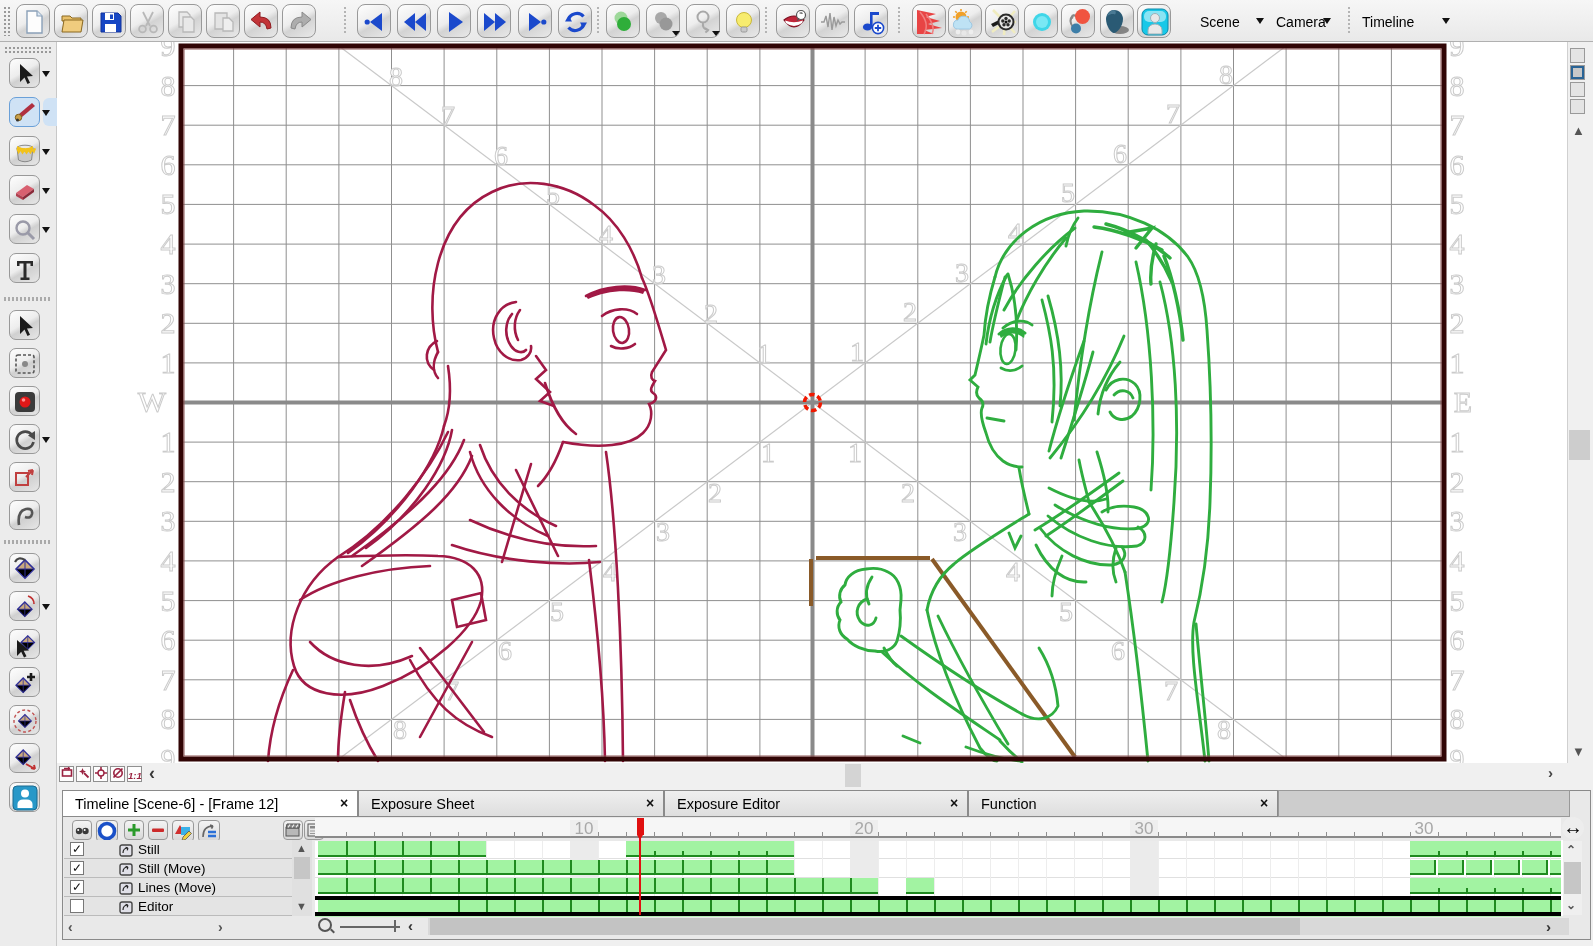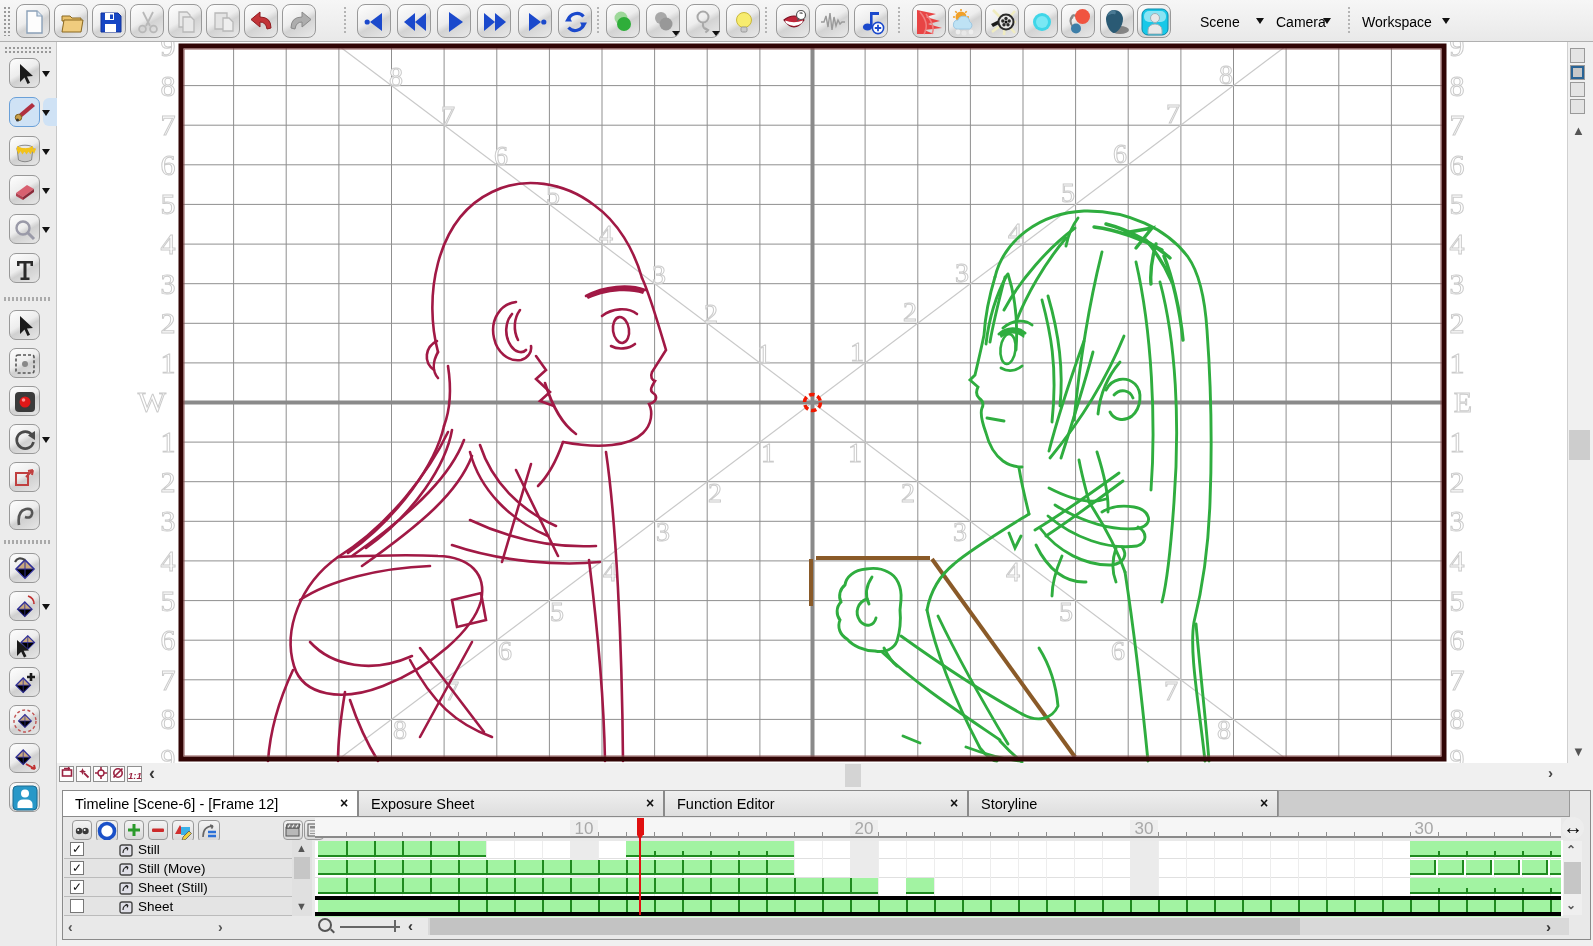--- a/index.html
+++ b/index.html
@@ -237,21 +237,21 @@
       <rect x="3" y="3" width="22" height="11" rx="5" fill="#8ae4f4"></rect>
       <circle cx="14" cy="10" r="4.5" fill="#e8e8e8" stroke="#9ab0b8"></circle>
       <path d="M7 26 v-4 a7 6 0 0 1 7-6 a7 6 0 0 1 7 6 v4z" fill="#e8e8e8" stroke="#9ab0b8"></path>
     </svg>
   </div>
 <div class="abs" style="left:1200px;top:14px;font-size:14px;color:#000;">Scene</div>
 <div class="dd" style="left:1256px;top:18px;"></div>
 <div class="abs" style="left:1276px;top:14px;font-size:14px;color:#000;">Camera</div>
 <div class="dd" style="left:1323px;top:18px;"></div>
 <div class="sep" style="left:1348px;"></div>
-<div class="abs" style="left:1362px;top:14px;font-size:14px;color:#000;">Workspace</div>
+<div class="abs" style="left:1362px;top:14px;font-size:14px;color:#000;">Timeline</div>
 <div class="dd" style="left:1442px;top:18px;"></div>
 <div class="abs" style="left:0;top:42px;width:57px;height:904px;background:#ececec;border-right:1px solid #c8c8c8;"></div>
 <div class="abs" style="left:4px;top:46px;width:48px;height:8px;background-image:radial-gradient(circle 1.1px, #999 1.1px, transparent 1.2px);background-size:4px 4px;"></div>
 <div class="ltool" style="top:58px;">
     <svg width="26" height="26" viewBox="0 0 26 26">
       <path d="M8 3 L8 21 L12.5 16.5 L15.5 23 L18 21.8 L15 15.5 L21 15z" fill="#1a1a1a"></path>
     </svg>
   </div>
 <div class="dd" style="left:42px;top:71px;"></div>
 <div class="ltool" style="top:97px;background:#cfe2f5;border-color:#6aa0d8;box-shadow:33px 0 0 -1px #cfe2f5;">
@@ -661,23 +661,23 @@
     </svg></div>
 <div class="abs" style="left:127px;top:766px;width:15px;height:16px;background:#fdfdfd;border:1.5px solid #909090;color:#9a2240;text-align:center;line-height:13px;"><b style="color:#9a2240;font-size:9.5px;font-style:italic;">1:1</b></div>
 <div class="abs" style="left:149px;top:763px;color:#3a3a3a;font-size:18px;font-weight:bold;">‹</div>
 <div class="abs" style="left:845px;top:764px;width:16px;height:23px;background:#d4d4d4;"></div>
 <div class="abs" style="left:1548px;top:764px;color:#444;font-size:15px;font-weight:bold;">›</div>
 <div class="abs" style="left:62px;top:790px;width:1529px;height:150px;background:#e9e9e9;border:1px solid #8a8a8a;"></div>
 <div class="abs" style="left:62px;top:790px;width:296px;height:27px;background:#ffffff;border:1px solid #8a8a8a;font-size:14.5px;color:#000;padding:5px 0 0 12px;">Timeline [Scene-6] - [Frame 12]</div>
 <div class="abs" style="left:340px;top:795px;font-size:14px;color:#111;font-weight:bold;">×</div>
 <div class="abs" style="left:358px;top:790px;width:306px;height:27px;background:linear-gradient(#efefef,#dedede);border:1px solid #8a8a8a;font-size:14.5px;color:#000;padding:5px 0 0 12px;">Exposure Sheet</div>
 <div class="abs" style="left:646px;top:795px;font-size:14px;color:#111;font-weight:bold;">×</div>
-<div class="abs" style="left:664px;top:790px;width:304px;height:27px;background:linear-gradient(#efefef,#dedede);border:1px solid #8a8a8a;font-size:14.5px;color:#000;padding:5px 0 0 12px;">Function Editor</div>
+<div class="abs" style="left:664px;top:790px;width:304px;height:27px;background:linear-gradient(#efefef,#dedede);border:1px solid #8a8a8a;font-size:14.5px;color:#000;padding:5px 0 0 12px;">Exposure Editor</div>
 <div class="abs" style="left:950px;top:795px;font-size:14px;color:#111;font-weight:bold;">×</div>
-<div class="abs" style="left:968px;top:790px;width:310px;height:27px;background:linear-gradient(#efefef,#dedede);border:1px solid #8a8a8a;font-size:14.5px;color:#000;padding:5px 0 0 12px;">Storyline</div>
+<div class="abs" style="left:968px;top:790px;width:310px;height:27px;background:linear-gradient(#efefef,#dedede);border:1px solid #8a8a8a;font-size:14.5px;color:#000;padding:5px 0 0 12px;">Function</div>
 <div class="abs" style="left:1260px;top:795px;font-size:14px;color:#111;font-weight:bold;">×</div>
 <div class="abs" style="left:1278px;top:790px;width:292px;height:27px;background:#cdcdcd;border:1px solid #999;"></div>
 <div class="abs" style="left:72px;top:820px;width:20px;height:20px;border:1px solid #999;background:linear-gradient(#f4f4f4,#d8d8d8);border-radius:4px;"><svg width="18" height="18" viewBox="0 0 18 18">
       <circle cx="6" cy="10" r="3.2" fill="#3a3a3a"></circle>
       <circle cx="12.5" cy="10" r="3.2" fill="#3a3a3a"></circle>
       <circle cx="5.2" cy="9" r="1" fill="#fff"></circle>
       <circle cx="11.7" cy="9" r="1" fill="#fff"></circle>
     </svg></div>
 <div class="abs" style="left:96px;top:820px;width:22px;height:22px;border:1px solid #999;background:linear-gradient(#f4f4f4,#d8d8d8);border-radius:4px;"><svg width="20" height="20" viewBox="0 0 20 20">
       <circle cx="10" cy="10" r="7.5" fill="#fff" stroke="#1a50c8" stroke-width="3.6"></circle>
@@ -721,28 +721,28 @@
       <rect x="1" y="1" width="12" height="11" rx="2" fill="#e0e0e8" stroke="#444" stroke-width="1.4"></rect>
       <path d="M4 9 Q4 4 9 4 M9 4l-2.4-.6M9 4l-.8 2.4" stroke="#222" stroke-width="1.2" fill="none"></path>
     </svg></div>
 <div class="abs" style="left:138px;top:861px;font-size:13.5px;color:#000;">Still (Move)</div>
 <div class="abs" style="left:64px;top:878px;width:228px;height:19px;background:#e4e4e4;border-bottom:1px solid #bbb;"></div>
 <div class="abs" style="left:70px;top:880px;width:14px;height:14px;background:#fff;border:1px solid #777;font-size:12px;line-height:13px;text-align:center;color:#111;">✓</div>
 <div class="abs" style="left:119px;top:881px;width:14px;height:13px;"><svg width="14" height="13" viewBox="0 0 14 13">
       <rect x="1" y="1" width="12" height="11" rx="2" fill="#e0e0e8" stroke="#444" stroke-width="1.4"></rect>
       <path d="M4 9 Q4 4 9 4 M9 4l-2.4-.6M9 4l-.8 2.4" stroke="#222" stroke-width="1.2" fill="none"></path>
     </svg></div>
-<div class="abs" style="left:138px;top:880px;font-size:13.5px;color:#000;">Sheet (Still)</div>
+<div class="abs" style="left:138px;top:880px;font-size:13.5px;color:#000;">Lines (Move)</div>
 <div class="abs" style="left:64px;top:897px;width:228px;height:19px;background:#e4e4e4;border-bottom:1px solid #bbb;"></div>
 <div class="abs" style="left:70px;top:899px;width:14px;height:14px;background:#fff;border:1px solid #777;font-size:12px;line-height:13px;text-align:center;color:#111;"></div>
 <div class="abs" style="left:119px;top:900px;width:14px;height:13px;"><svg width="14" height="13" viewBox="0 0 14 13">
       <rect x="1" y="1" width="12" height="11" rx="2" fill="#e0e0e8" stroke="#444" stroke-width="1.4"></rect>
       <path d="M4 9 Q4 4 9 4 M9 4l-2.4-.6M9 4l-.8 2.4" stroke="#222" stroke-width="1.2" fill="none"></path>
     </svg></div>
-<div class="abs" style="left:138px;top:899px;font-size:13.5px;color:#000;">Sheet</div>
+<div class="abs" style="left:138px;top:899px;font-size:13.5px;color:#000;">Editor</div>
 <div class="abs" style="left:292px;top:840px;width:20px;height:76px;background:#e0e0e0;"></div>
 <div class="abs" style="left:296px;top:842px;color:#555;font-size:11px;">▲</div>
 <div class="abs" style="left:294px;top:857px;width:16px;height:22px;background:#c6c6c6;"></div>
 <div class="abs" style="left:296px;top:900px;color:#555;font-size:11px;">▼</div>
 <div class="abs" style="left:68px;top:919px;color:#666;font-size:14px;font-weight:bold;">‹</div>
 <div class="abs" style="left:218px;top:919px;color:#666;font-size:14px;font-weight:bold;">›</div>
 <div class="abs" style="left:315px;top:818px;width:1246px;height:20px;background:#f6f6f6;border-bottom:2.5px solid #8a8a8a;"></div>
 <div class="abs" style="left:346.0px;top:832px;width:1px;height:5px;background:#909090;"></div>
 <div class="abs" style="left:374.0px;top:832px;width:1px;height:5px;background:#909090;"></div>
 <div class="abs" style="left:402.0px;top:832px;width:1px;height:5px;background:#909090;"></div>

